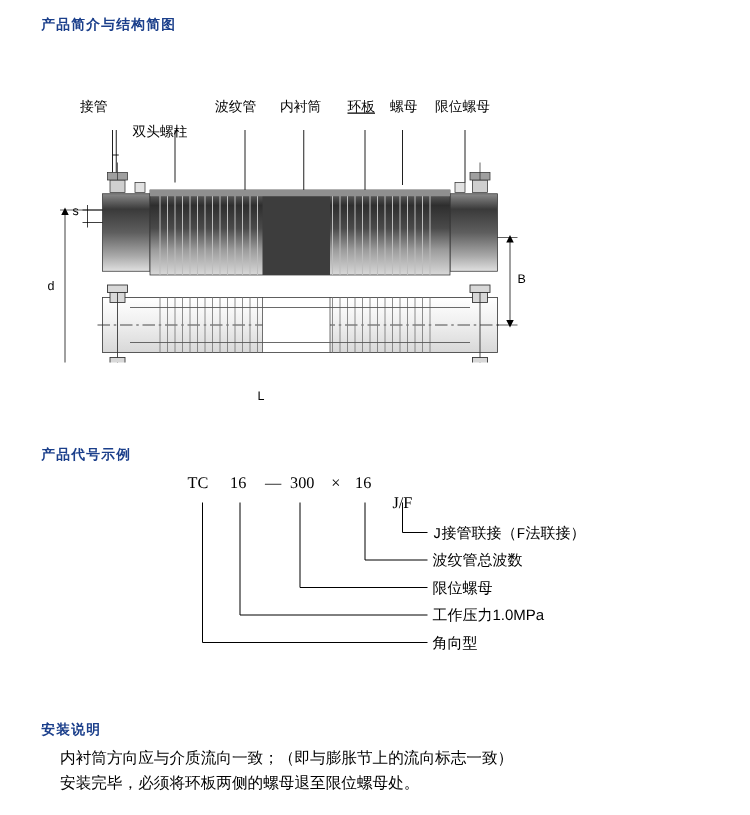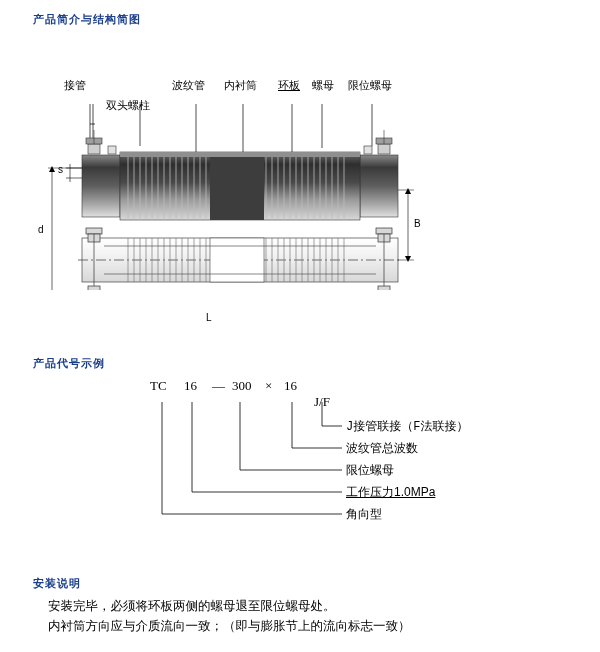--- a/index.html
+++ b/index.html
@@ -308,20 +308,20 @@
   <div class="code-token" style="left:172px; top:0px;">16</div>
   <div class="code-token" style="left:200px; top:0px;">—</div>
   <div class="code-token" style="left:220px; top:0px;">300</div>
   <div class="code-token" style="left:253px; top:0px;">×</div>
   <div class="code-token" style="left:272px; top:0px;">16</div>
   <div class="code-token" style="left:302px; top:16px;">J/F</div>
 
   <div class="code-desc" style="left:334px; top:40px;font-family:Liberation Mono, monospace;">J接管联接（F法联接）</div>
   <div class="code-desc" style="left:334px; top:62px;">波纹管总波数</div>
   <div class="code-desc" style="left:334px; top:84px;">限位螺母</div>
-  <div class="code-desc" style="left:334px; top:106px;text-decoration:underline;">工作压力1.0MPa</div>
+  <div class="code-desc" style="left:334px; top:106px;">工作压力1.0MPa</div>
   <div class="code-desc" style="left:334px; top:128px;">角向型</div>
 </div>
 
 <div id="install-notes">
+  <div class="note-line">内衬筒方向应与介质流向一致；（即与膨胀节上的流向标志一致）</div>
   <div class="note-line">安装完毕，必须将环板两侧的螺母退至限位螺母处。</div>
-  <div class="note-line">内衬筒方向应与介质流向一致；（即与膨胀节上的流向标志一致）</div>
 </div>
 
 </body></html>

